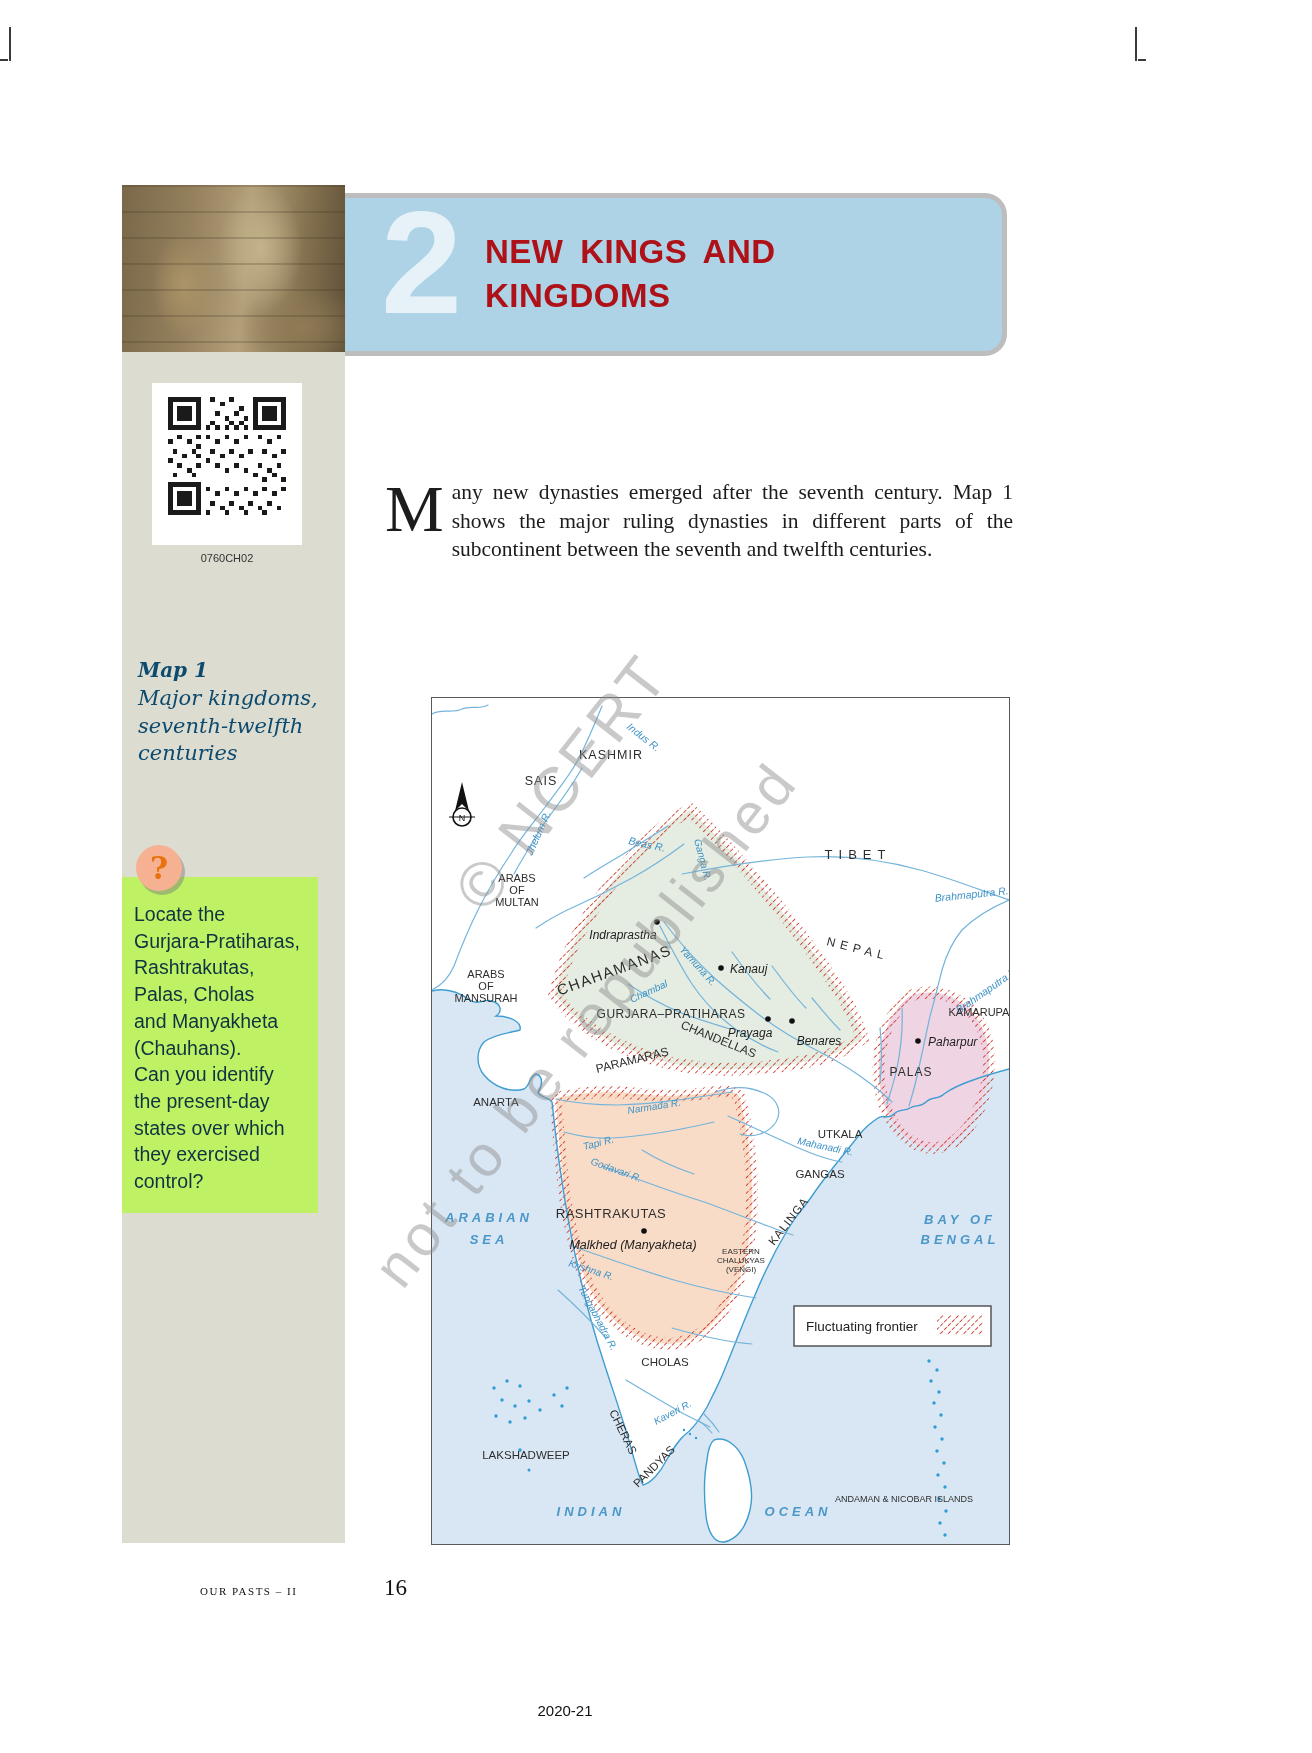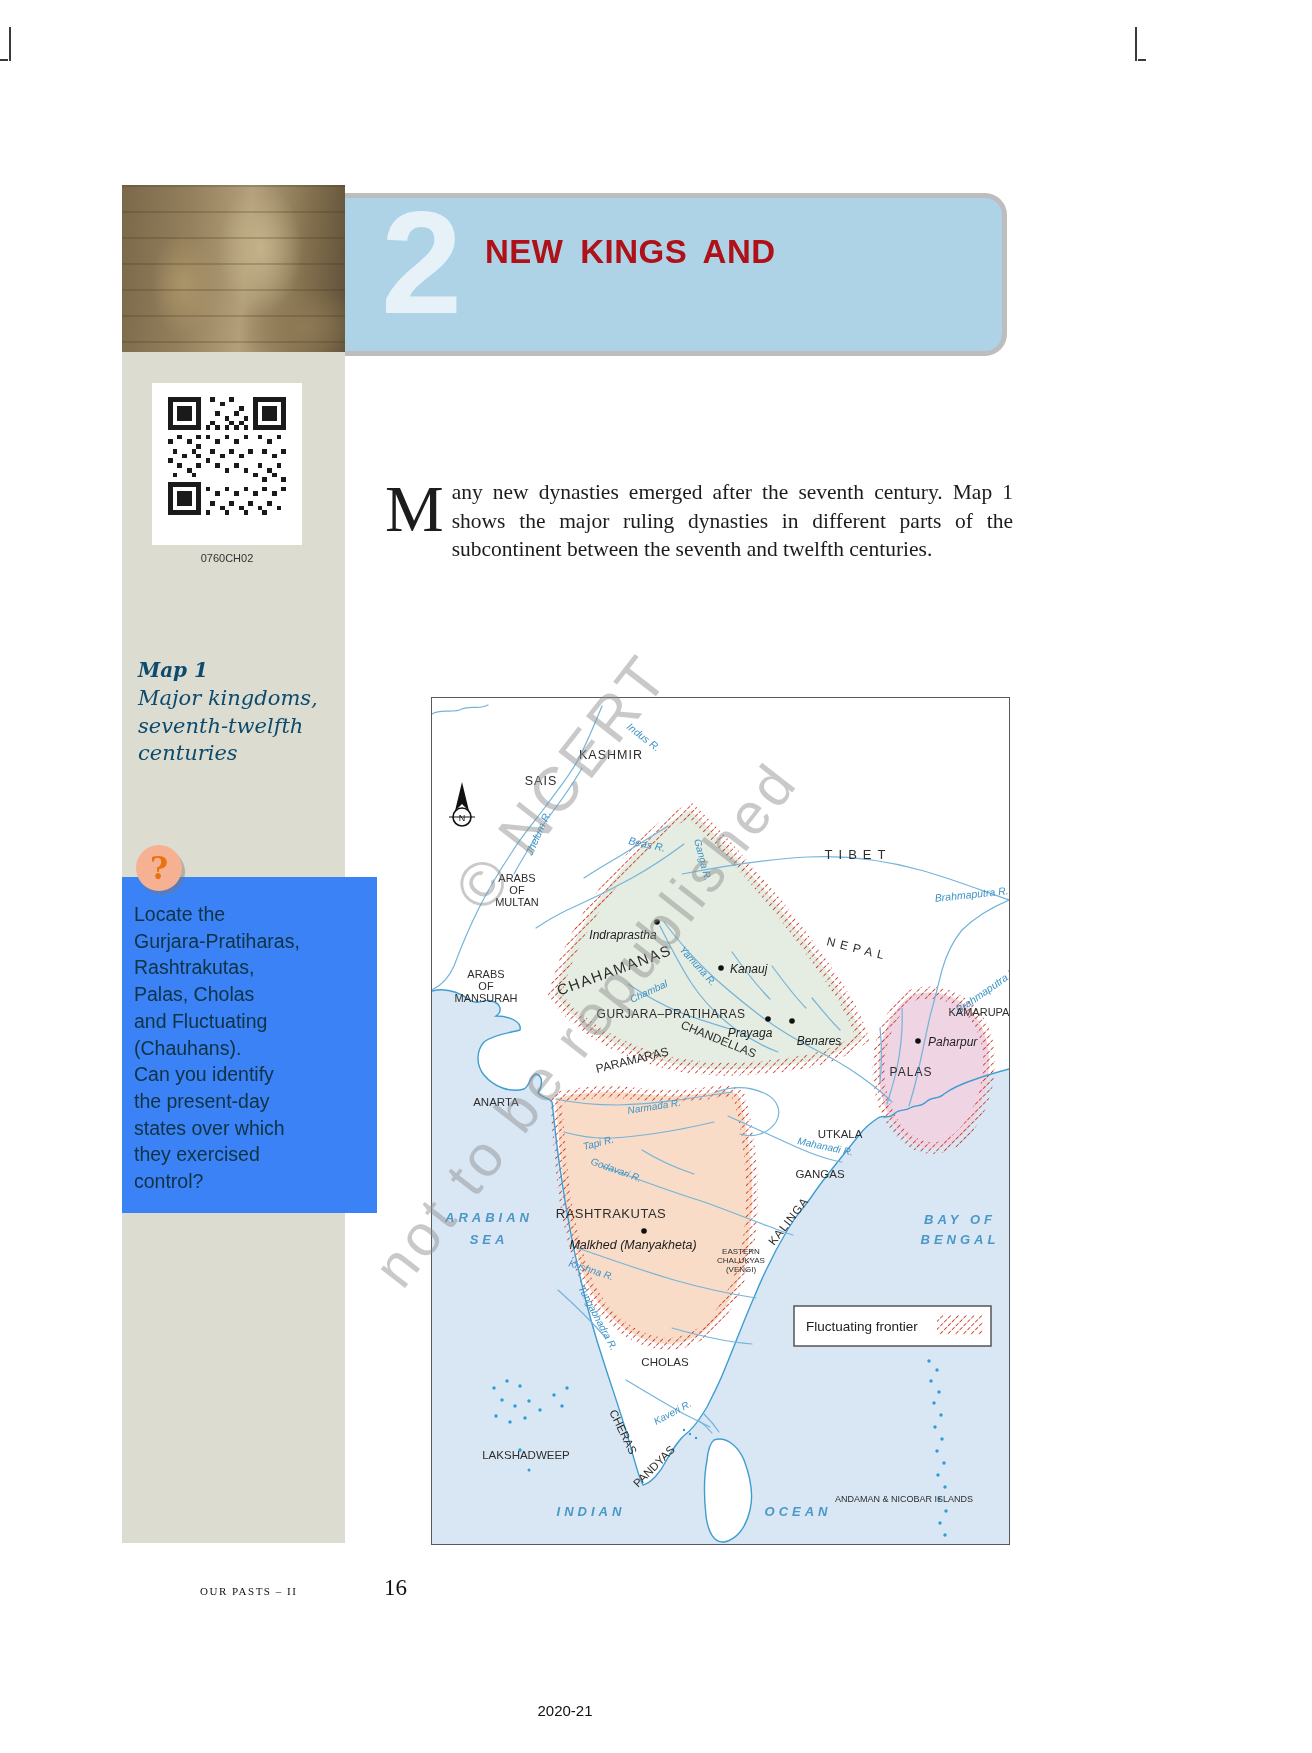--- a/index.html
+++ b/index.html
@@ -33,21 +33,21 @@
   .qr-label{position:absolute;left:0;top:138px;width:150px;text-align:center;
     font-size:11px;color:#333;margin-top:31px;}
   .map-caption{left:138px;top:658px;width:200px;color:#0c4a6e;
     font-family:"DejaVu Serif","Liberation Serif",serif;}
   .map-caption-title{font-size:20px;font-weight:bold;font-style:italic;margin-bottom:3px;}
   .map-caption-line{font-size:21px;font-style:italic;line-height:1.32;}
   .question-badge{left:136px;top:845px;width:46px;height:46px;border-radius:50%;
     background:#f6b193;box-shadow:3px 4px 0 rgba(120,120,120,.45);z-index:3;
     display:flex;align-items:center;justify-content:center;}
   .question-badge span{color:#e8720e;font-size:31px;font-weight:bold;font-family:"DejaVu Serif",serif;}
-  .question-box{left:122px;top:877px;width:255px;height:336px;background:#3b82f6;z-index:2;}
+  .question-box{left:122px;top:877px;width:196px;height:336px;background:#bef264;z-index:2;}
   .question-text{position:absolute;left:12px;top:24px;width:205px;font-size:19.5px;
     line-height:1.37;color:#0f3342;}
 
   
   .body-text{left:385px;top:478px;width:628px;font-family:"Liberation Serif",serif;
     font-size:21.5px;line-height:1.33;color:#1c1c1c;text-align:justify;}
   .dropcap{float:left;font-size:66px;line-height:.82em;padding:4px 8px 0 0;
     font-family:"Liberation Serif",serif;}
 
   
@@ -79,20 +79,21 @@
 
 <div class="abs crop" style="left:9px;top:27px;width:1.5px;height:34px;"></div>
 <div class="abs crop" style="left:0;top:59px;width:8px;height:1.5px;"></div>
 <div class="abs crop" style="left:1135px;top:27px;width:1.5px;height:34px;"></div>
 <div class="abs crop" style="left:1138px;top:59px;width:8px;height:1.5px;"></div>
 
 <div class="abs banner">
   <span class="chapter-number">2</span>
   <div class="chapter-title">
     <div>NEW KINGS AND</div>
+    <div>KINGDOMS</div>
   </div>
 </div>
 <div class="abs chapter-photo"></div>
 
 <div class="abs sidebar-col"></div>
 
 <div class="abs qr-card">
   <svg width="118" height="118" viewBox="0 0 25 25" style="shape-rendering:crispEdges;">
     <path fill="#1a1a1a" fill-rule="evenodd" d="M0,0h7v7H0z M1,1h5v5H1z M2,2h3v3H2z"></path>
     <path fill="#1a1a1a" fill-rule="evenodd" d="M18,0h7v7h-7z M19,1h5v5h-5z M20,2h3v3h-3z"></path>
@@ -111,21 +112,21 @@
 
 <div class="abs question-badge">
   <span>?</span>
 </div>
 <div class="abs question-box">
   <div class="question-text">
     <div>Locate the</div>
     <div>Gurjara-Pratiharas,</div>
     <div>Rashtrakutas,</div>
     <div>Palas, Cholas</div>
-    <div>and Fluctuating</div>
+    <div>and Manyakheta</div>
     <div>(Chauhans).</div>
     <div>Can you identify</div>
     <div>the present-day</div>
     <div>states over which</div>
     <div>they exercised</div>
     <div>control?</div>
   </div>
 </div>
 
 <div class="abs body-text">

